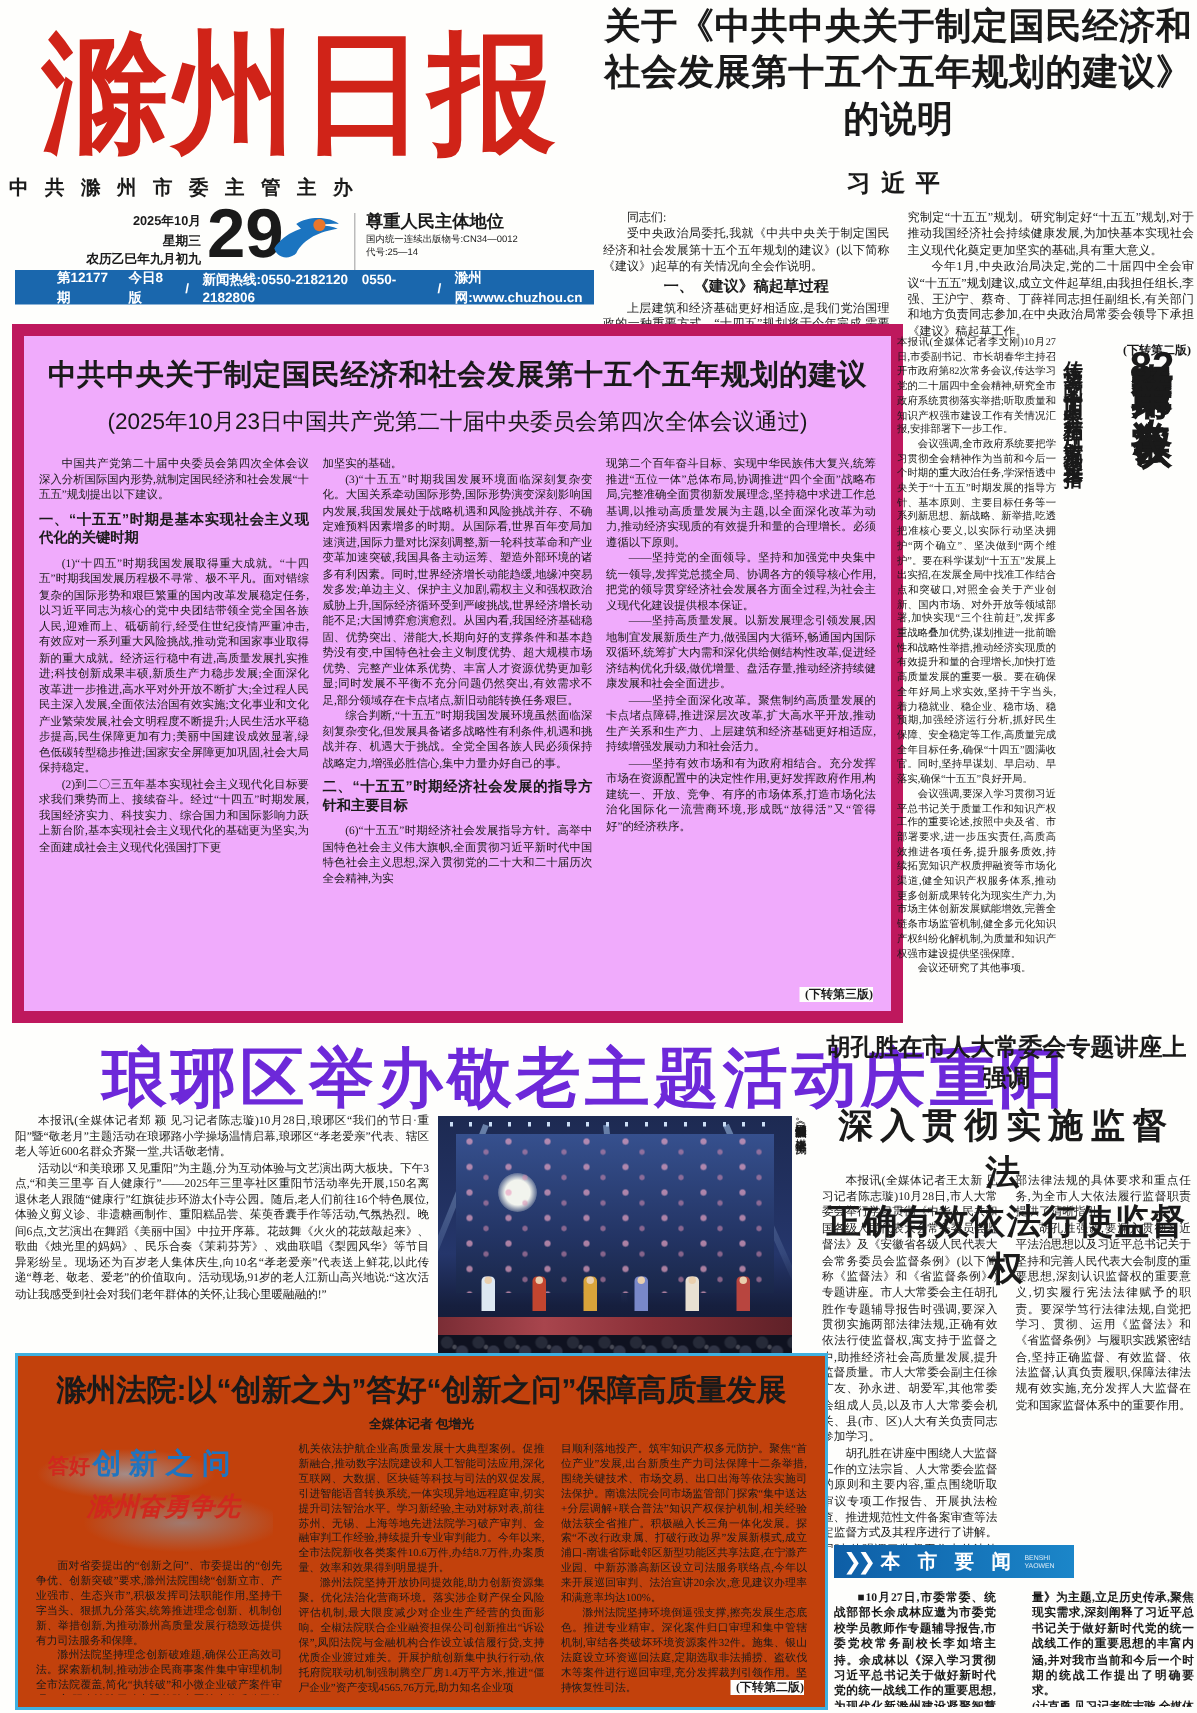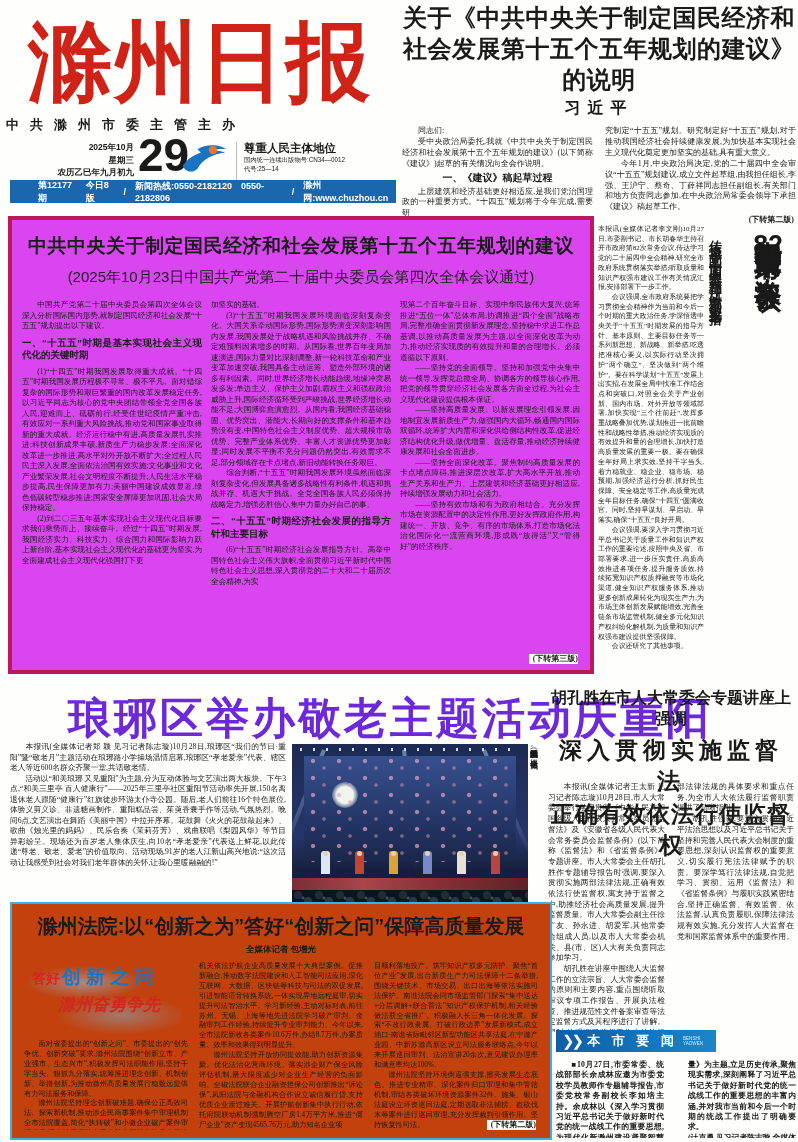--- a/index.html
+++ b/index.html
@@ -22,31 +22,31 @@
   .pub-l1 { font-size:11.5px; font-weight:bold; line-height:14px; }
   .pub-l2 { font-size:6.3px; line-height:9px; }
   .info-bar { position:absolute; left:10px; top:180px; width:386px; height:23px; background:#1a67ad;
     color:#fff; font-family:"Liberation Sans", sans-serif; font-size:9px; font-weight:bold;
     display:flex; align-items:center; gap:9px; padding-left:28px; box-sizing:border-box; }
 
   
   .shuoming { position:absolute; left:402px; top:2px; width:394px; height:210px; }
   .sm-t { text-align:center; font-family:"Liberation Sans", sans-serif; font-weight:bold;
     font-size:24px; line-height:31px; letter-spacing:0.5px; }
-  .sm-author { text-align:center; font-size:16px; font-weight:bold; letter-spacing:7px; margin-top:3px; }
+  .sm-author { text-align:center; font-size:16px; font-weight:bold; letter-spacing:7px; margin-top:17px; }
   .sm-cols { display:flex; gap:12px; margin-top:7px; }
   .sm-col { width:191px; font-size:8px; line-height:10.9px; text-align:justify; height:100px; overflow:hidden; position:relative; }
   .sm-subhead { text-align:center; font-family:"Liberation Sans", sans-serif; font-weight:bold; font-size:10px; margin:3px 0; }
 
   p { margin:0; text-indent:2em; }
   .cont p:first-child { text-indent:0; }
   .cont-mark { position:absolute; right:2px; bottom:0; background:#fefefc; font-weight:bold; font-size:8px; padding-left:4px; }
 
   
-  .main-box { position:absolute; left:8px; top:216px; width:578px; height:450px; border:4px solid #be185d; background:#d946ef; }
+  .main-box { position:absolute; left:8px; top:216px; width:578px; height:450px; border:8px solid #be185d; background:#f0abfc; }
   .mb-headline { text-align:center; font-family:"Liberation Sans", sans-serif; font-weight:bold; font-size:19px; margin-top:13px; letter-spacing:0.5px; }
   .mb-subtitle { text-align:center; font-family:"Liberation Sans", sans-serif; font-size:15px; margin-top:9px; }
   .mb-cols { position:absolute; left:10px; right:10px; top:80px; bottom:6px; display:flex; gap:9px; }
   .mb-col { width:180px; font-size:7.6px; line-height:10.5px; text-align:justify; overflow:hidden; position:relative; }
   .mb-sub { font-family:"Liberation Sans", sans-serif; font-weight:bold; font-size:9.5px; line-height:12.5px; margin:5px 0; }
 
   
   .hu { position:absolute; left:592px; top:216px; width:206px; height:474px; }
   .hu-body { position:absolute; left:6px; top:8px; width:106px; height:450px; font-size:6.9px; line-height:9.7px; text-align:justify; overflow:hidden; }
   .hu-sub { position:absolute; right:74px; top:14px; height:452px; writing-mode:vertical-rl;

